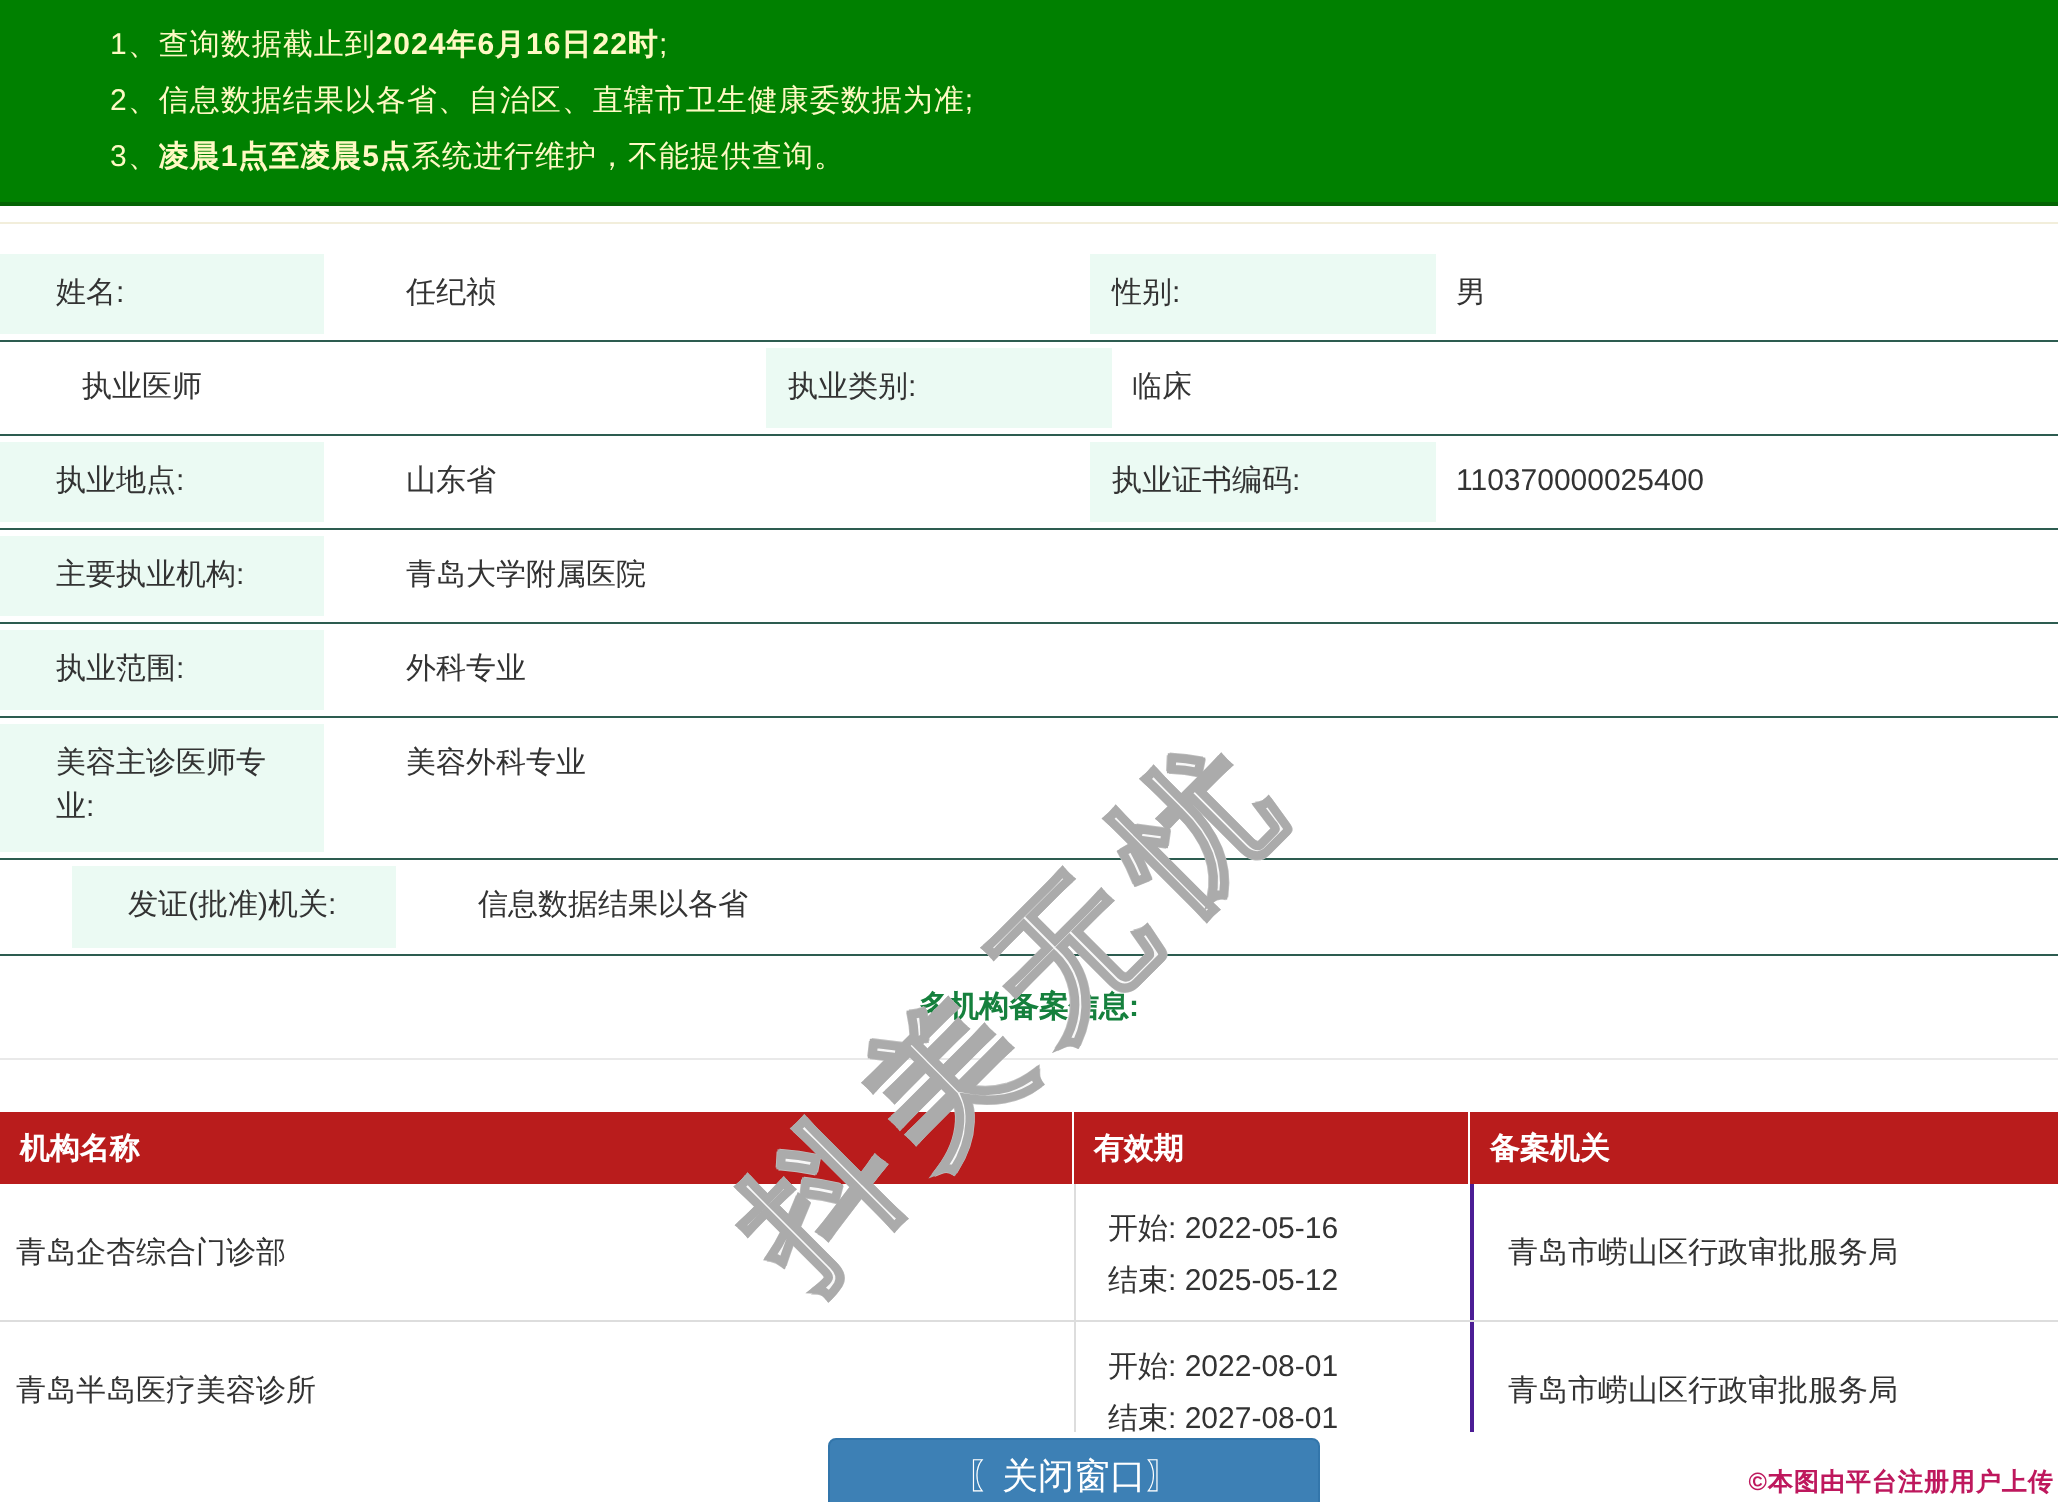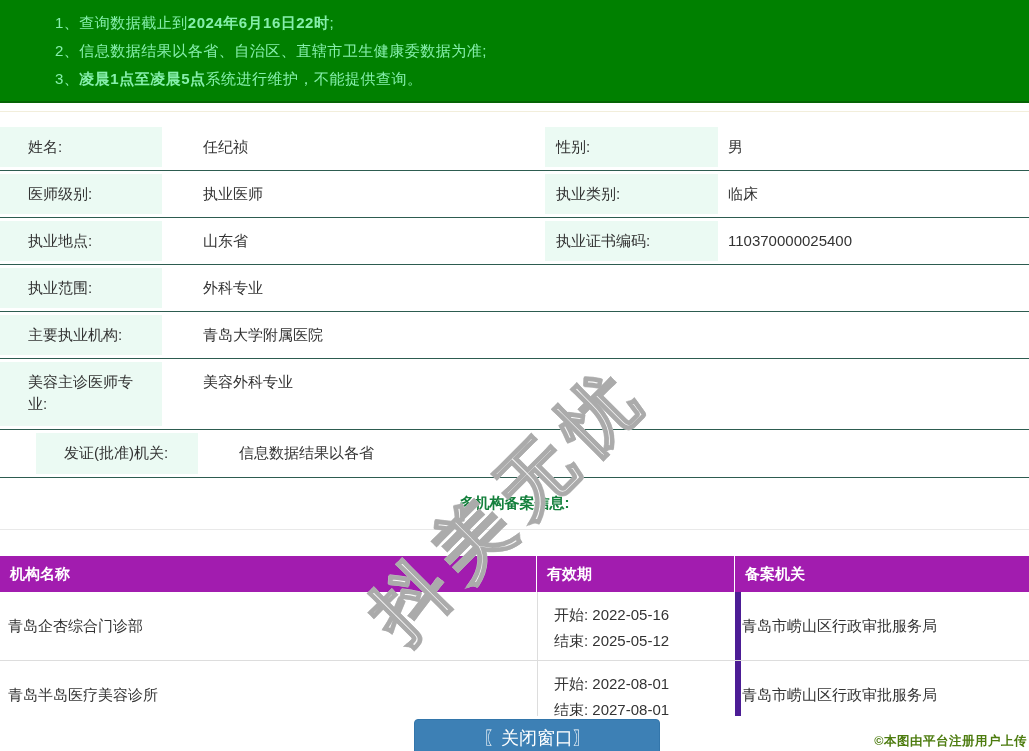--- a/index.html
+++ b/index.html
@@ -17,21 +17,21 @@
   
   .banner {
     height: 103px;
     background: #008000;
     border-bottom: 2px solid #046404;
     padding-top: 9px;
   }
   .banner-line {
     padding-left: 55px;
     line-height: 28px;
-    color: #86efac;
+    color: #fef9c3;
     font-size: 15px;
     font-weight: 500;
     letter-spacing: 0.5px;
   }
   .banner-line .bold { font-weight: 800; }
 
   
   .gap1 { height: 21px; position: relative; }
   .cream-line { position:absolute; top:8px; left:0; right:0; height:1px; background:#f2eedb; }
 
@@ -83,38 +83,38 @@
     color: #15803d;
     border-bottom: 1px solid #e9e9e9;
   }
   .gap2 { height: 26px; }
 
   
   .records { height: 160px; overflow: hidden; }
   .records-header {
     display: flex;
     height: 36px;
-    background: #a21caf;
+    background: #b91c1c;
     color: #fff;
     font-weight: 700;
     align-items: center;
   }
   .rh { padding-left: 10px; }
   .rh-name { width: 537px; border-right: 1px solid #fff; align-self: stretch; display:flex; align-items:center; }
   .rh-validity { width: 198px; border-right: 1px solid #fff; align-self: stretch; display:flex; align-items:center; }
   .rh-authority { flex: 1; align-self: stretch; display:flex; align-items:center; }
 
   .record-row {
     display: flex;
     border-bottom: 1px solid #ddd;
     min-height: 63px;
   }
   .rc-name { width: 537px; padding-left: 8px; display: flex; align-items: center; }
   .rc-validity { width: 198px; border-left: 1px solid #ddd; padding: 10px 0 6px 16px; line-height: 26px; }
-  .rc-authority { flex: 1; border-left: 6px solid #4c1d95; padding-left: 1px; display: flex; align-items: center; font-family: Liberation Mono, monospace; }
+  .rc-authority { flex: 1; border-left: 2px solid #4c1d95; padding-left: 17px; display: flex; align-items: center; font-family: Liberation Mono, monospace; }
 
   
   .footer {
     position: absolute;
     left: 12px; right: 0; bottom: 0;
     height: 34px;
     background: #fff;
     z-index: 10;
   }
   .close-btn {
@@ -128,21 +128,21 @@
     font-family: "Liberation Sans", sans-serif;
     font-size: 18px;
     text-align: center;
     cursor: pointer;
   }
   .wm-footer {
     position: absolute;
     right: 2px; top: 16px;
     font-size: 12.5px;
     font-weight: 700;
-    color: #4d7c0f;
+    color: #be185d;
     text-shadow: 1px 1px 0 rgba(255,255,255,0.75);
     letter-spacing: 0.5px;
   }
 </style>
 </head>
 <body>
 
 <div class="page">
 
   <div class="banner">
@@ -167,50 +167,47 @@
         <div class="ic c-label1">
           <div class="mint">姓名:</div>
         </div>
         <div class="ic c-value1">任纪祯</div>
         <div class="ic c-label2">
           <div class="mint">性别:</div>
         </div>
         <div class="ic c-value2">男</div>
       </div>
       <div class="info-row" style="min-height: 46px;">
-        <div class="ic c-label1">
-          <div class="mint">医师级别:</div>
-        </div>
         <div class="ic c-value1">执业医师</div>
         <div class="ic c-label2">
           <div class="mint">执业类别:</div>
         </div>
         <div class="ic c-value2">临床</div>
       </div>
       <div class="info-row" style="min-height: 47px; justify-content: center;">
         <div class="ic c-label1">
           <div class="mint">执业地点:</div>
         </div>
         <div class="ic c-value1">山东省</div>
         <div class="ic c-label2">
           <div class="mint">执业证书编码:</div>
         </div>
         <div class="ic c-value2">110370000025400</div>
       </div>
       <div class="info-row" style="min-height: 47px;">
         <div class="ic c-label1">
+          <div class="mint">主要执业机构:</div>
+        </div>
+        <div class="ic c-value1 wide">青岛大学附属医院</div>
+      </div>
+      <div class="info-row" style="min-height: 47px;">
+        <div class="ic c-label1">
           <div class="mint">执业范围:</div>
         </div>
         <div class="ic c-value1 wide">外科专业</div>
-      </div>
-      <div class="info-row" style="min-height: 47px;">
-        <div class="ic c-label1">
-          <div class="mint">主要执业机构:</div>
-        </div>
-        <div class="ic c-value1 wide">青岛大学附属医院</div>
       </div>
       <div class="info-row" style="min-height: 71px;">
         <div class="ic c-label1">
           <div class="mint">美容主诊医师专业:</div>
         </div>
         <div class="ic c-value1 wide">美容外科专业</div>
       </div>
       <div class="info-row" style="min-height: 48px; padding-left: 36px;">
         <div class="ic c-label1">
           <div class="mint">发证(批准)机关:</div>

